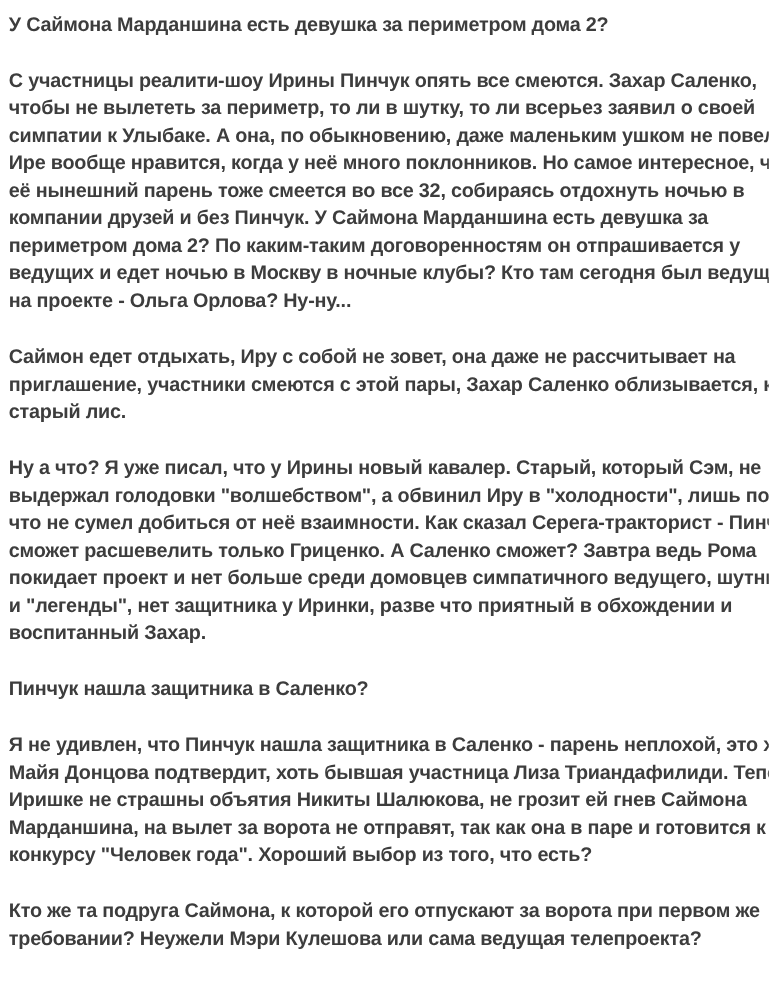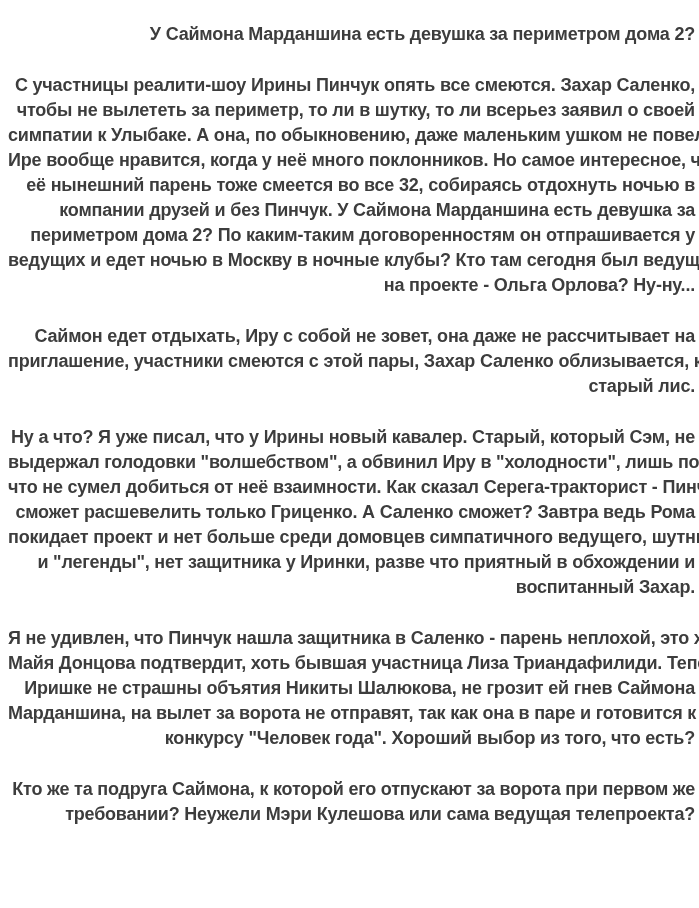--- a/index.html
+++ b/index.html
@@ -16,24 +16,23 @@
     background: #ffffff;
     font-family: "Liberation Sans", "DejaVu Sans", sans-serif;
     font-weight: 600;
     color: #3d3d3d;
     overflow: hidden;
   }
   .t {
     font-size: 18px;
     line-height: 25px;
     letter-spacing: -0.2px;
-    margin: 16px 0 26px 0;
+    margin: 4px 0 26px 0;
     white-space: pre;       
     font-weight: 600;
-    text-align: right;
   }
   h1.t, h2.t {
     font-size: 18px;        
   }
 </style>
 </head>
 <body>
 
 <div class="page">
   <h1 class="t">У Саймона Марданшина есть девушка за периметром дома 2?</h1>
@@ -49,20 +48,21 @@
   <p class="t">Саймон едет отдыхать, Иру с собой не зовет, она даже не рассчитывает на
 приглашение, участники смеются с этой пары, Захар Саленко облизывается, как
 старый лис.</p>
   <p class="t">Ну а что? Я уже писал, что у Ирины новый кавалер. Старый, который Сэм, не
 выдержал голодовки "волшебством", а обвинил Иру в "холодности", лишь потому,
 что не сумел добиться от неё взаимности. Как сказал Серега-тракторист - Пинчук
 сможет расшевелить только Гриценко. А Саленко сможет? Завтра ведь Рома
 покидает проект и нет больше среди домовцев симпатичного ведущего, шутника
 и "легенды", нет защитника у Иринки, разве что приятный в обхождении и
 воспитанный Захар.</p>
+  <h2 class="t">Пинчук нашла защитника в Саленко?</h2>
   <p class="t">Я не удивлен, что Пинчук нашла защитника в Саленко - парень неплохой, это хоть
 Майя Донцова подтвердит, хоть бывшая участница Лиза Триандафилиди. Теперь
 Иришке не страшны объятия Никиты Шалюкова, не грозит ей гнев Саймона
 Марданшина, на вылет за ворота не отправят, так как она в паре и готовится к
 конкурсу "Человек года". Хороший выбор из того, что есть?</p>
   <p class="t">Кто же та подруга Саймона, к которой его отпускают за ворота при первом же
 требовании? Неужели Мэри Кулешова или сама ведущая телепроекта?</p>
 </div>
 
 </body></html>

